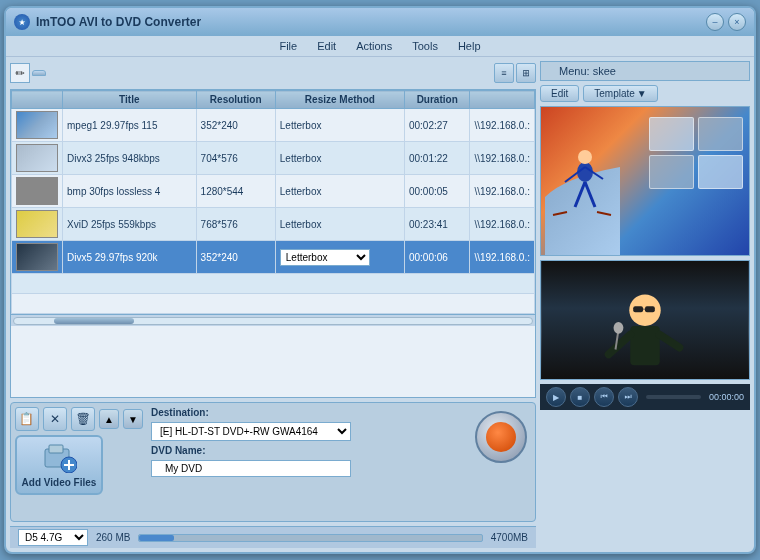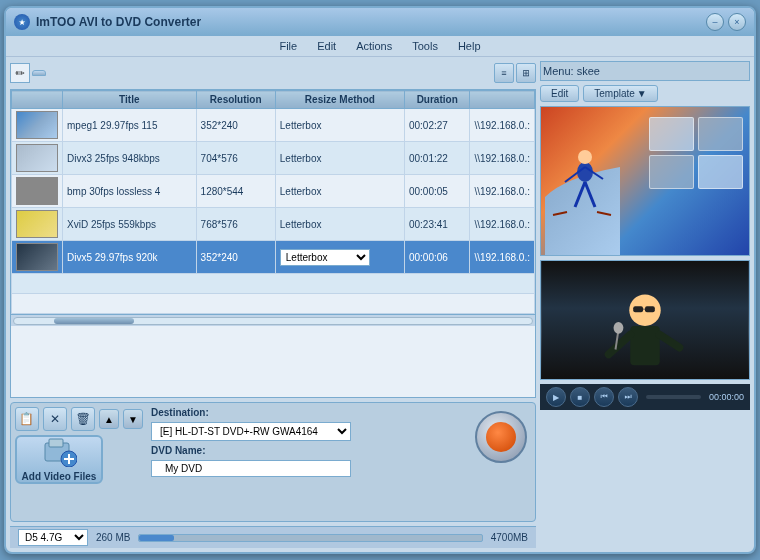--- a/index.html
+++ b/index.html
@@ -197,21 +197,21 @@
       border-radius: 3px;
       cursor: pointer;
       display: flex;
       align-items: center;
       justify-content: center;
       font-size: 12px;
       color: #1a3a5c;
     }
     .add-btn {
       width: 88px;
-      height: 49px;
+      height: 60px;
       background: linear-gradient(180deg, #c0d8f0 0%, #90b8d8 100%);
       border: 2px solid #7aabcf;
       border-radius: 6px;
       cursor: pointer;
       display: flex;
       flex-direction: column;
       align-items: center;
       justify-content: center;
       gap: 4px;
       color: #1a3a5c;
@@ -281,21 +281,21 @@
     }
     .right-panel {
       width: 210px;
       display: flex;
       flex-direction: column;
       gap: 4px;
     }
     .menu-label-bar {
       background: #b8cee0;
       border: 1px solid #7aabcf;
-      padding: 3px 2px;
+      padding: 3px 18px;
       display: flex;
       align-items: center;
       justify-content: space-between;
     }
     .menu-label-text { font-size: 11px; color: #1a3a5c; }
     .right-btn {
       padding: 2px 10px;
       background: linear-gradient(180deg, #d0e4f4 0%, #a8c4dc 100%);
       border: 1px solid #7aabcf;
       border-radius: 3px;

